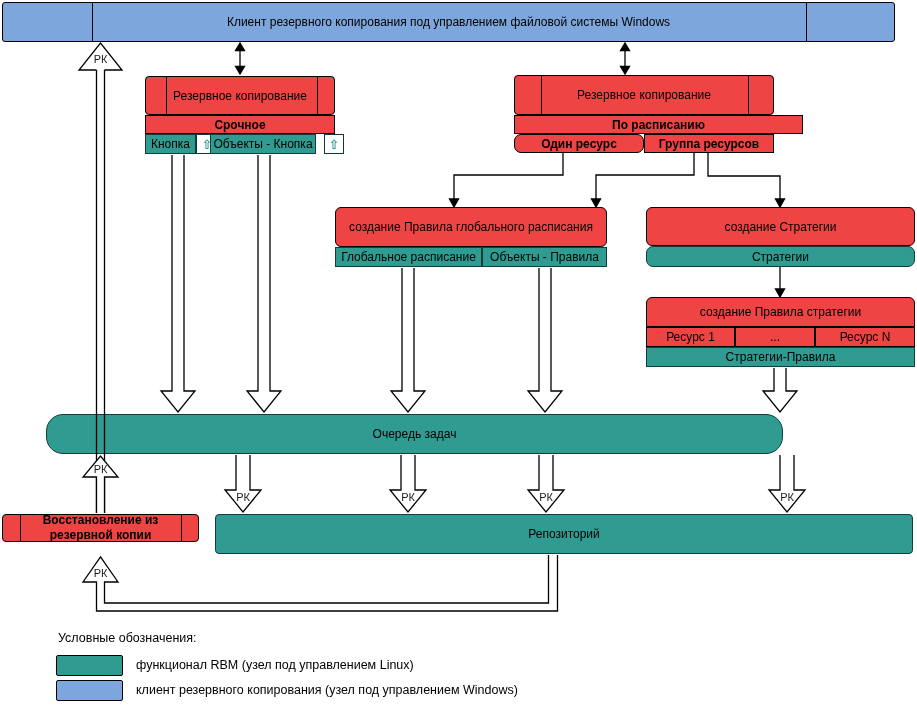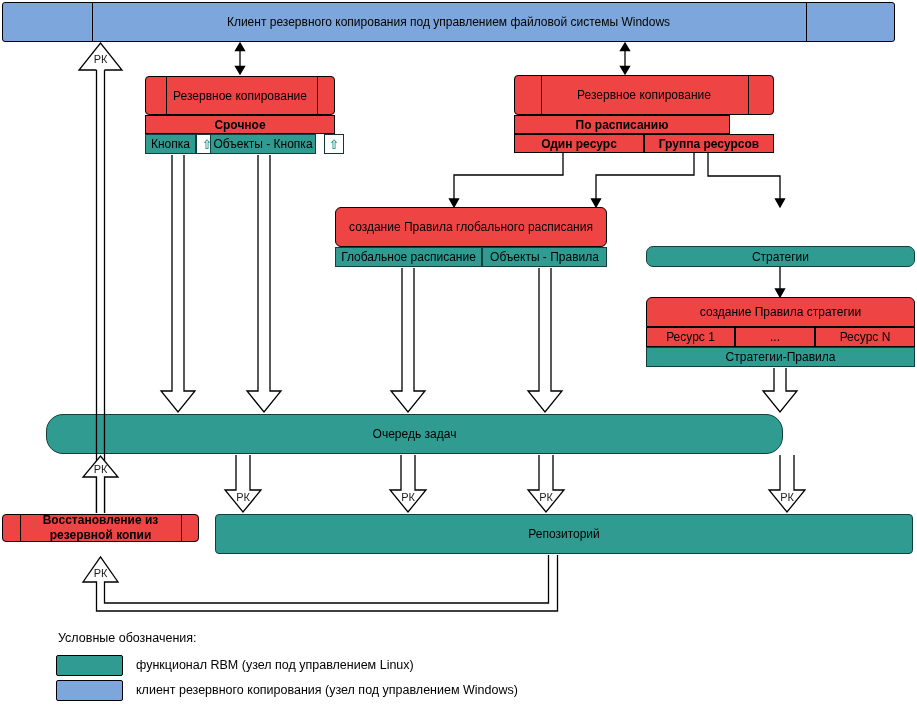--- a/index.html
+++ b/index.html
@@ -61,40 +61,43 @@
   </div>
   <div class="icon-cell node" style="left:324px; top:134px; width:20px; height:20px;">
     <span>⇧</span>
   </div>
 
   <div class="box node r4" style="left:514px; top:75px; width:260px; height:40px;">
     <span>Резервное копирование</span>
     <span class="vline" style="left:26px;"></span>
     <span class="vline" style="left:233px;"></span>
   </div>
-  <div class="box node bold" style="left:514px; top:115px; width:216px; height:19px;">
+  <div class="box node bold" style="left:514px; top:115px; width:289px; height:19px;">
     <span>По расписанию</span>
   </div>
-  <div class="box node bold" style="left:514px; top:134px; width:130px; height:19px;">
+  <div class="box node bold" style="left:514px; top:134px; width:130px; height:19px;border-radius:7px;">
     <span>Один ресурс</span>
   </div>
   <div class="box node bold" style="left:644px; top:134px; width:130px; height:19px;">
     <span>Группа ресурсов</span>
   </div>
 
   <div class="box node rounded" style="left:335px; top:207px; width:272px; height:40px;">
     <span>создание Правила глобального расписания</span>
   </div>
   <div class="box teal node" style="left:335px; top:247px; width:147px; height:20px;">
     <span>Глобальное расписание</span>
   </div>
   <div class="box teal node" style="left:482px; top:247px; width:125px; height:20px;">
     <span>Объекты - Правила</span>
   </div>
 
+  <div class="box node rounded" style="left:646px; top:207px; width:269px; height:39px;">
+    <span>создание Стратегии</span>
+  </div>
   <div class="box teal node" style="left:646px; top:246px; width:269px; height:21px;border-radius:7px;">
     <span>Стратегии</span>
   </div>
 
   <div class="box node rounded" style="left:646px; top:297px; width:269px; height:30px; border-radius:6px 6px 0 0;">
     <span>создание Правила стратегии</span>
   </div>
   <div class="box node" style="left:646px; top:327px; width:89px; height:20px;">
     <span>Ресурс 1</span>
   </div>

